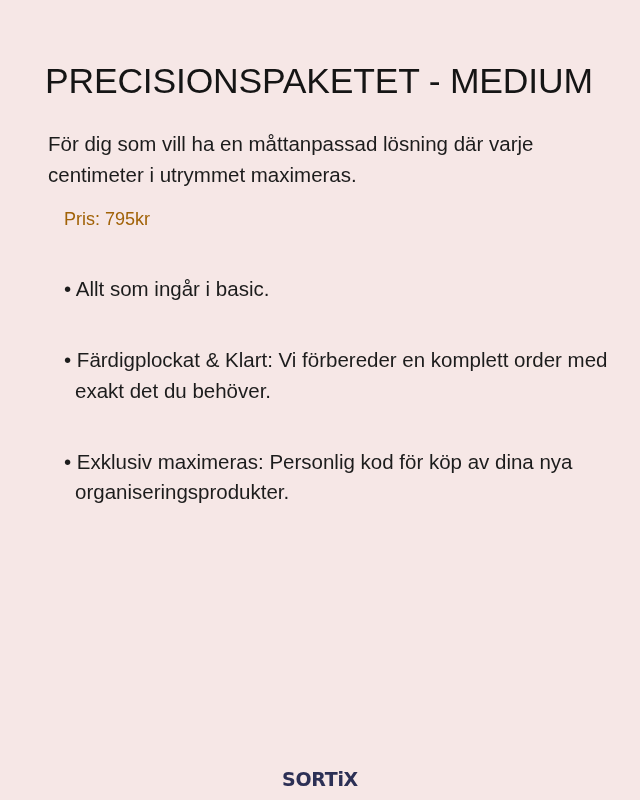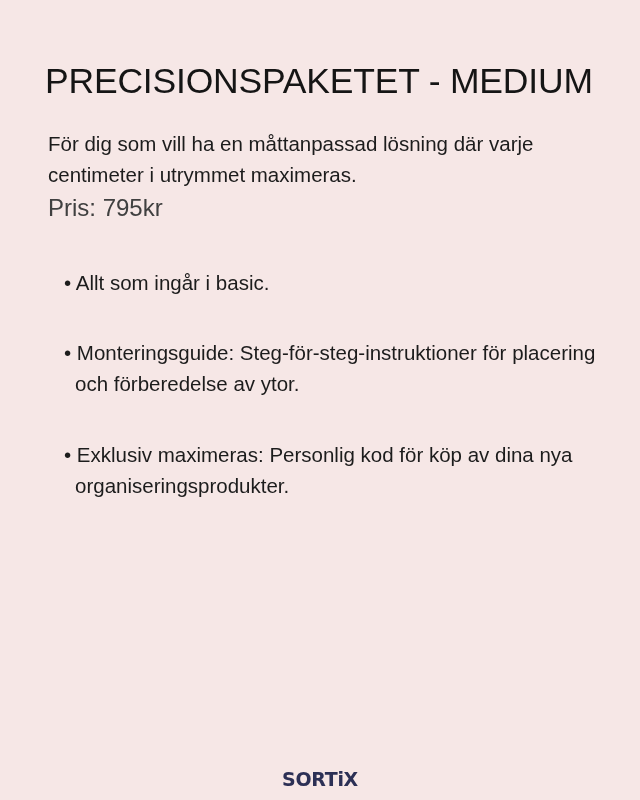--- a/index.html
+++ b/index.html
@@ -51,25 +51,25 @@
     margin: 0;
     padding-top: 26px;
     font-size: 20.5px;
     line-height: 1.52;
     font-weight: 400;
     color: #1c1c1c;
     max-width: 556px;
   }
 
   .price {
-    margin: 0;
-    font-size: 24px;
+    margin: 16px;
+    font-size: 18px;
     line-height: 1.52;
     font-weight: 400;
-    color: #404040;
+    color: #a16207;
   }
 
   .bullets {
     margin: 0;
     padding: 0;
     list-style: none;
   }
 
   .bullet {
     margin: 16px;
@@ -111,21 +111,21 @@
     <h1 class="title">PRECISIONSPAKETET - MEDIUM</h1>
 
     <div class="body-block">
 
       <p class="intro">För dig som vill ha en måttanpassad lösning där varje centimeter i utrymmet maximeras.</p>
 
       <p class="price">Pris: 795kr</p>
 
       <ul class="bullets">
         <li class="bullet">• Allt som ingår i basic.</li>
-        <li class="bullet">• Monteringsguide: Steg-för-steg-instruktioner för placering och förberedelse av ytor.</li>
+        <li class="bullet">• Färdigplockat &amp; Klart: Vi förbereder en komplett order med exakt det du behöver.</li>
         <li class="bullet">• Exklusiv maximeras: Personlig kod för köp av dina nya organiseringsprodukter.</li>
       </ul>
 
     </div>
   </div>
 
   <div class="logo">SORTiX</div>
 
 </div>
 

